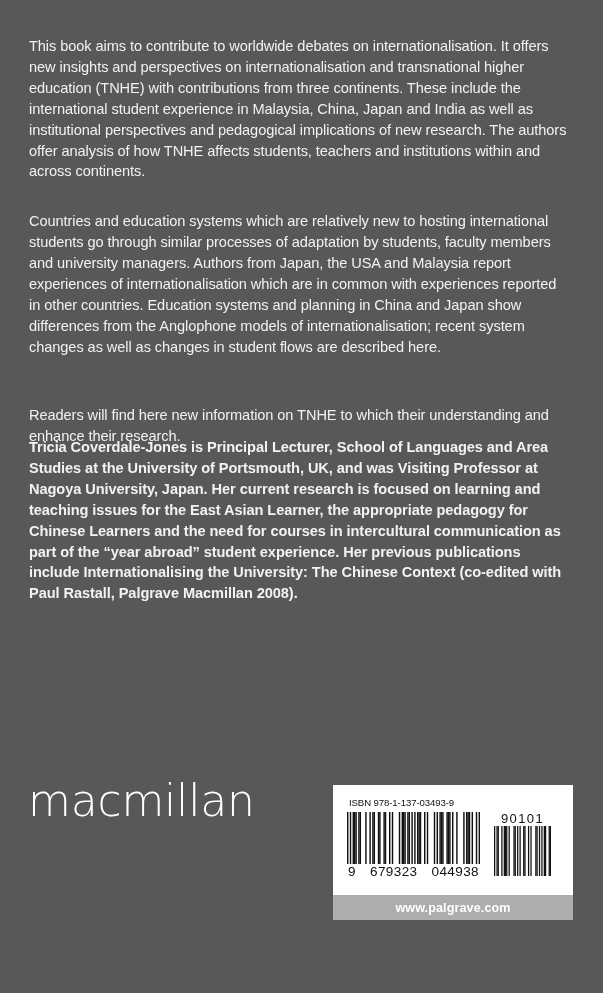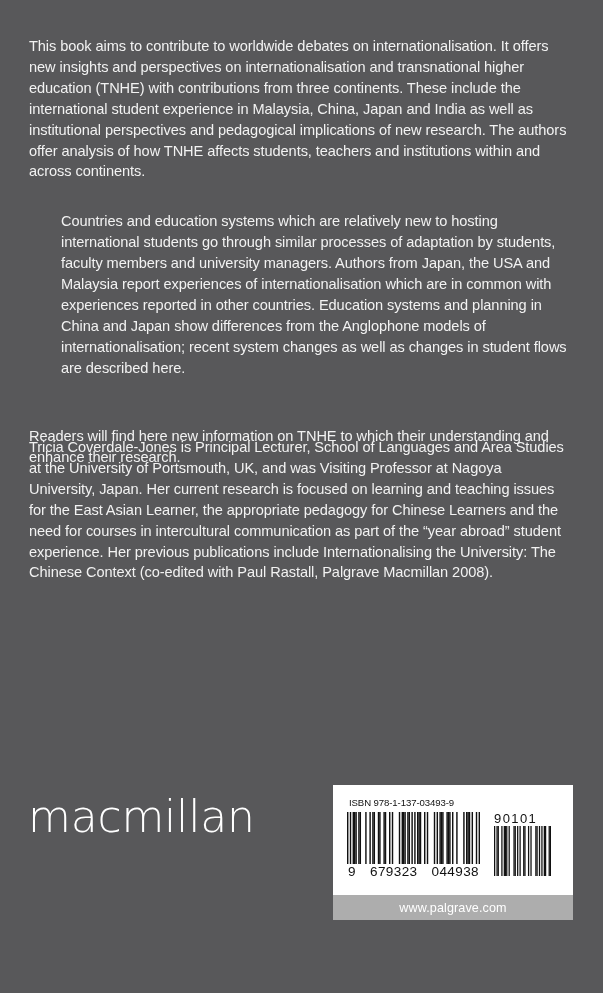--- a/index.html
+++ b/index.html
@@ -32,33 +32,33 @@
     color: #f2f2f2;
     letter-spacing: -0.08px;
     margin: 0 0 24px 0;
     text-align: left;
   }
   .para.gap-large {
     margin-bottom: 29px;
   }
   .para.gap-xl {
     margin-bottom: 47px;
-    margin-left: 32px;
   }
 
   
   .bio {
     position: absolute;
     left: 29px;
     top: 437px;
     width: 541px;
     font-size: 14.6px;
     line-height: 20.9px;
     color: #f2f2f2;
     letter-spacing: -0.08px;
+    font-weight: bold;
   }
 
   
   .logo {
     position: absolute;
     left: 28px;
     top: 776px;
     width: 260px;
     color: #ffffff;
   }
@@ -71,21 +71,21 @@
     display: block;
     transform: scaleX(1.0);
   }
   .logo-macmillan {
     font-family: "DejaVu Sans", sans-serif;
     font-weight: 300;
     font-size: 44px;
     line-height: 46px;
     letter-spacing: -0.2px;
     display: block;
-    margin-top: 18px;
+    margin-top: 2px;
   }
 
   
   .jacket-credit {
     position: absolute;
     left: 29px;
     top: 920px;
     font-size: 11.5px;
     line-height: 14px;
     color: #ededed;
@@ -125,20 +125,21 @@
   .bars-addon {
     width: 57px;
     position: relative;
     top: 0px;
   }
   .addon-digits {
     font-family: "Liberation Sans", sans-serif;
     font-size: 13px;
     color: #111111;
     letter-spacing: 1.4px;
+    text-align: center;
     margin: 0 0 1px 0;
     line-height: 13px;
   }
   .ean-digits {
     font-family: "Liberation Sans", sans-serif;
     font-size: 13.5px;
     color: #111111;
     letter-spacing: 0.4px;
     margin: 1px 0 0 0;
     line-height: 14px;
@@ -153,20 +154,21 @@
     height: 25px;
     display: flex;
     align-items: center;
     justify-content: center;
   }
   .www-bar span {
     font-family: "Liberation Sans", sans-serif;
     font-size: 12.6px;
     color: #ffffff;
     letter-spacing: 0.1px;
+    font-weight: bold;
   }
   svg.barcode-svg { display: block; }
 </style>
 </head>
 <body>
 
 <div class="cover">
 
   <div class="blurb">
     <p class="para gap-large">This book aims to contribute to worldwide debates on internationalisation. It offers new insights and perspectives on internationalisation and transnational higher education (TNHE) with contributions from three continents. These include the international student experience in Malaysia, China, Japan and India as well as institutional perspectives and pedagogical implications of new research. The authors offer analysis of how TNHE affects students, teachers and institutions within and across continents.</p>

